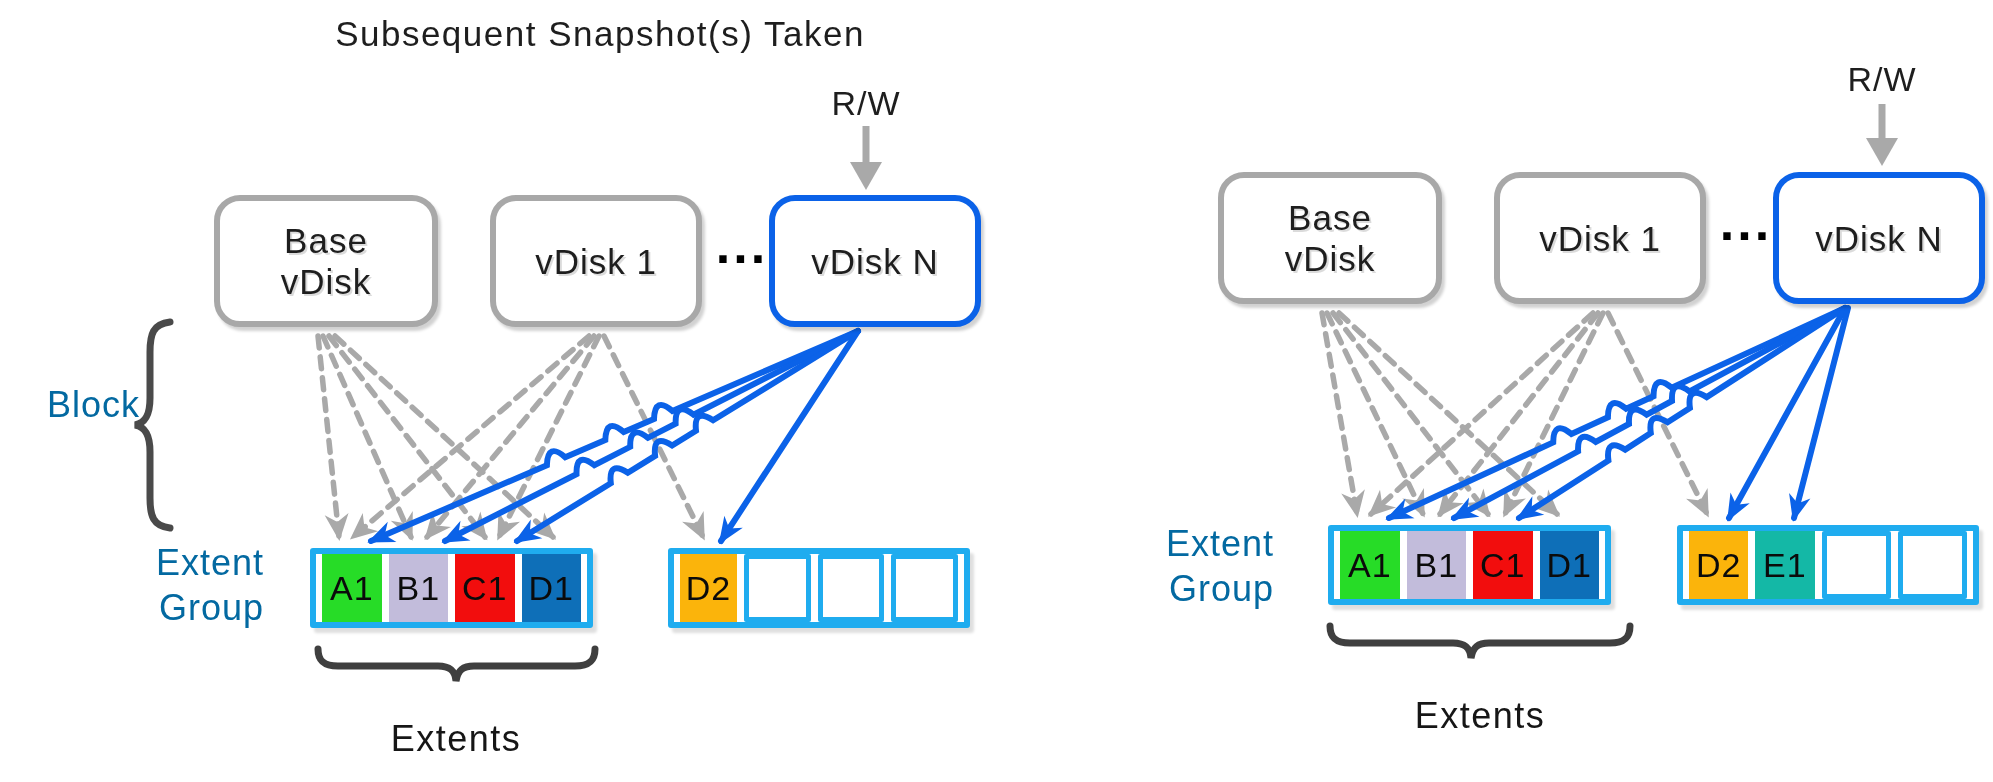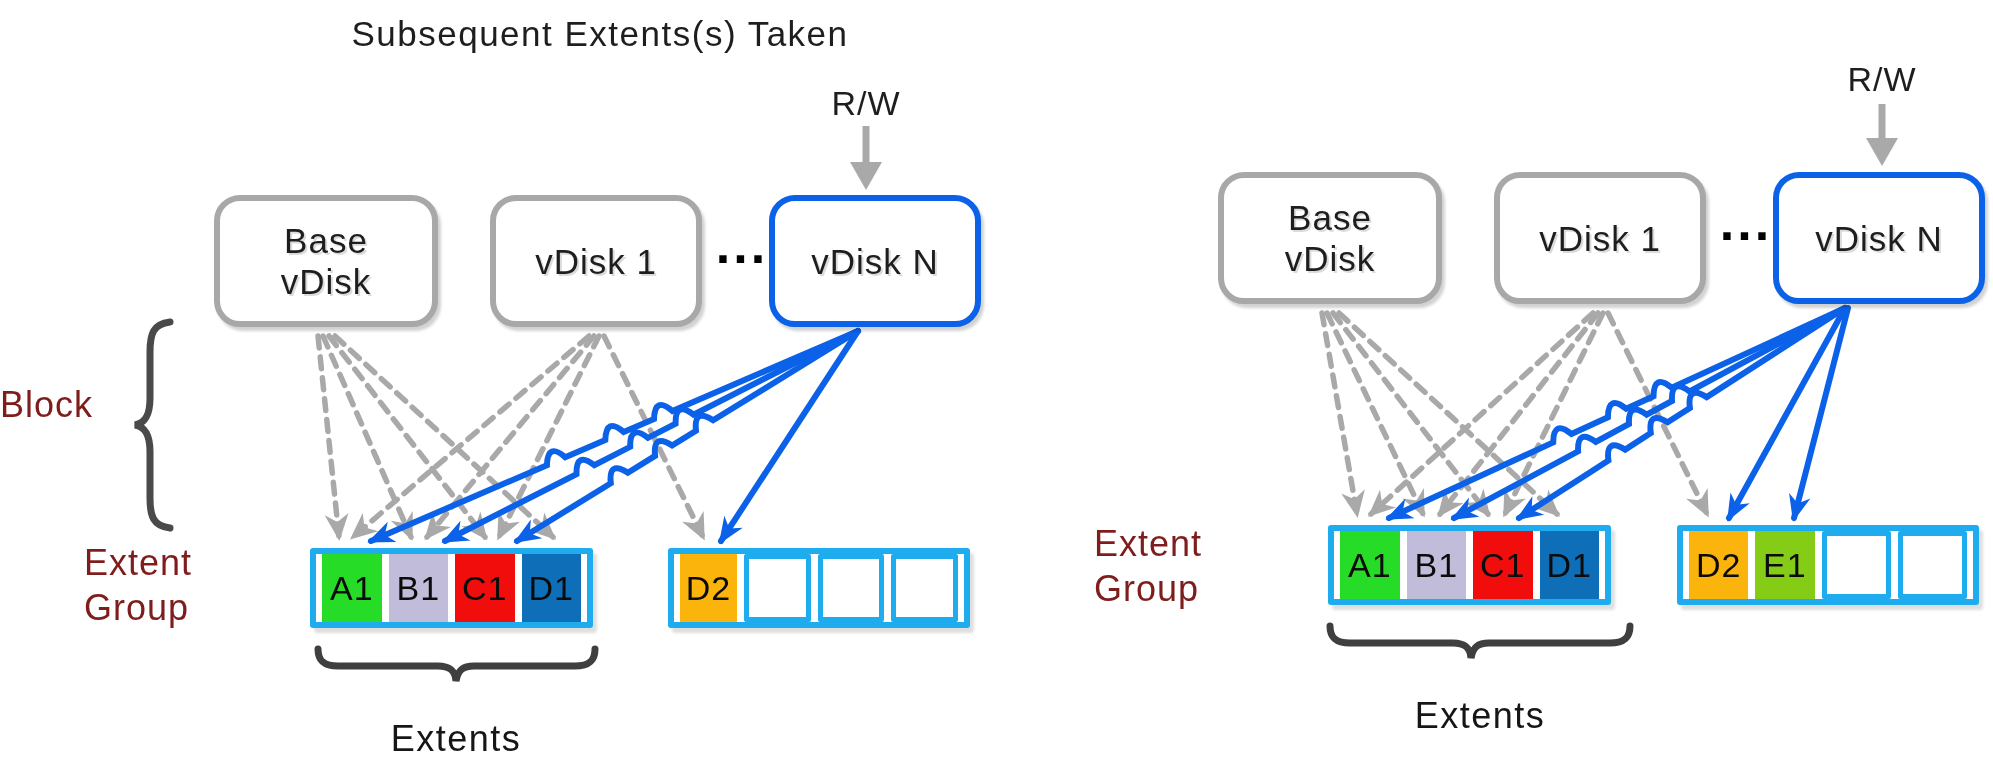--- a/index.html
+++ b/index.html
@@ -8,21 +8,21 @@
   .title{position:absolute;width:620px;text-align:center;font-size:35px;letter-spacing:1.5px;color:#1e1e1e;}
   .vbox{position:absolute;width:212px;height:132px;border:6px solid #a8a8a8;border-radius:26px;
         background:#fff;box-sizing:border-box;display:flex;align-items:center;justify-content:center;
         box-shadow:3px 4px 3px rgba(0,0,0,0.18);}
   .vlabel{text-align:center;font-size:35px;line-height:41px;letter-spacing:1px;
           text-shadow:2px 2px 0 rgba(0,0,0,0.14);}
   .vlabel span{display:block;}
   .dots{position:absolute;width:64px;height:44px;text-align:center;font-size:52px;font-weight:700;
         line-height:10px;letter-spacing:3px;color:#000;}
   .rw{position:absolute;width:110px;text-align:center;font-size:34px;letter-spacing:1px;color:#1e1e1e;}
-  .sidelabel{position:absolute;text-align:left;font-size:36px;line-height:45px;letter-spacing:1px;color:#7f1d1d;}
+  .sidelabel{position:absolute;text-align:right;font-size:36px;line-height:45px;letter-spacing:1px;color:#0369a1;}
   .sidelabel span{display:block;}
   .egroup{position:absolute;height:80px;border:6px solid #1facef;border-radius:3px;background:#fff;
           box-sizing:border-box;display:flex;gap:7px;padding:0 6px;
           box-shadow:4px 5px 3px rgba(0,0,0,0.13);}
   .cell{flex:1;display:flex;align-items:center;justify-content:center;font-size:34px;color:#0b0b0b;
         box-sizing:border-box;letter-spacing:1px;}
   .cell.empty{border:5px solid #1facef;border-radius:2px;background:#fff;}
   .extents{position:absolute;width:240px;text-align:center;font-size:36px;letter-spacing:1.5px;color:#161616;}
   svg{position:absolute;left:0;top:0;}
 </style>
@@ -83,21 +83,21 @@
       <path d="M1882,104 L1882,140"></path>
     </g>
     <polygon points="850,162 882,162 866,190" fill="#a9a9a9"></polygon>
     <polygon points="1866,138 1898,138 1882,166" fill="#a9a9a9"></polygon>
 
     <path d="M170,322 C153,324 150,334 150,352 L150,398 C150,414 146,423 135,425 C146,427 150,436 150,452 L150,498 C150,516 153,526 170,528" stroke="#4a4a4a" stroke-width="7" fill="none" stroke-linecap="round"></path>
     <path d="M318,649 C318,661 324,666 338,666 L438,666 C449,666 455,670 456,681 C458,670 463,666 474,666 L575,666 C589,666 595,661 595,649" stroke="#3f3f3f" stroke-width="7" fill="none" stroke-linecap="round"></path>
     <path d="M1330,626 C1330,638 1336,643 1350,643 L1453,643 C1464,643 1470,647 1471,658 C1473,647 1478,643 1489,643 L1610,643 C1624,643 1630,638 1630,626" stroke="#3f3f3f" stroke-width="7" fill="none" stroke-linecap="round"></path>
   </svg>
 
-  <div class="title" style="left:290px;top:14px;">Subsequent Extents(s) Taken</div>
+  <div class="title" style="left:290px;top:14px;">Subsequent Snapshot(s) Taken</div>
 
   <div class="vbox" style="left:214px;top:195px;width:224px;">
     <div class="vlabel">
       <span>Base</span>
         <span>vDisk</span>
     </div>
   </div>
   <div class="vbox" style="left:490px;top:195px;">
     <div class="vlabel">
         <span>vDisk 1</span>
@@ -162,20 +162,20 @@
   </div>
 
   <div class="egroup" style="left: 1328px; top: 525px; width: 283px; border-color: rgb(31, 172, 239);">
     <div class="cell" style="background: rgb(39, 220, 39);">A1</div>
     <div class="cell" style="background: rgb(194, 188, 219);">B1</div>
     <div class="cell" style="background: rgb(242, 13, 13);">C1</div>
     <div class="cell" style="background: rgb(14, 111, 184);">D1</div>
   </div>
   <div class="egroup" style="left: 1677px; top: 525px; width: 302px; border-color: rgb(31, 172, 239);">
     <div class="cell" style="background: rgb(251, 180, 11);">D2</div>
-    <div class="cell" style="background: #84cc16;">E1</div>
+    <div class="cell" style="background: #14b8a6;">E1</div>
     <div class="cell empty" style="border-color: rgb(31, 172, 239);"></div>
     <div class="cell empty" style="border-color: rgb(31, 172, 239);"></div>
   </div>
 
   <div class="extents" style="left:1360px;top:695px;">Extents</div>
 
 </div>
 
 </body></html>

